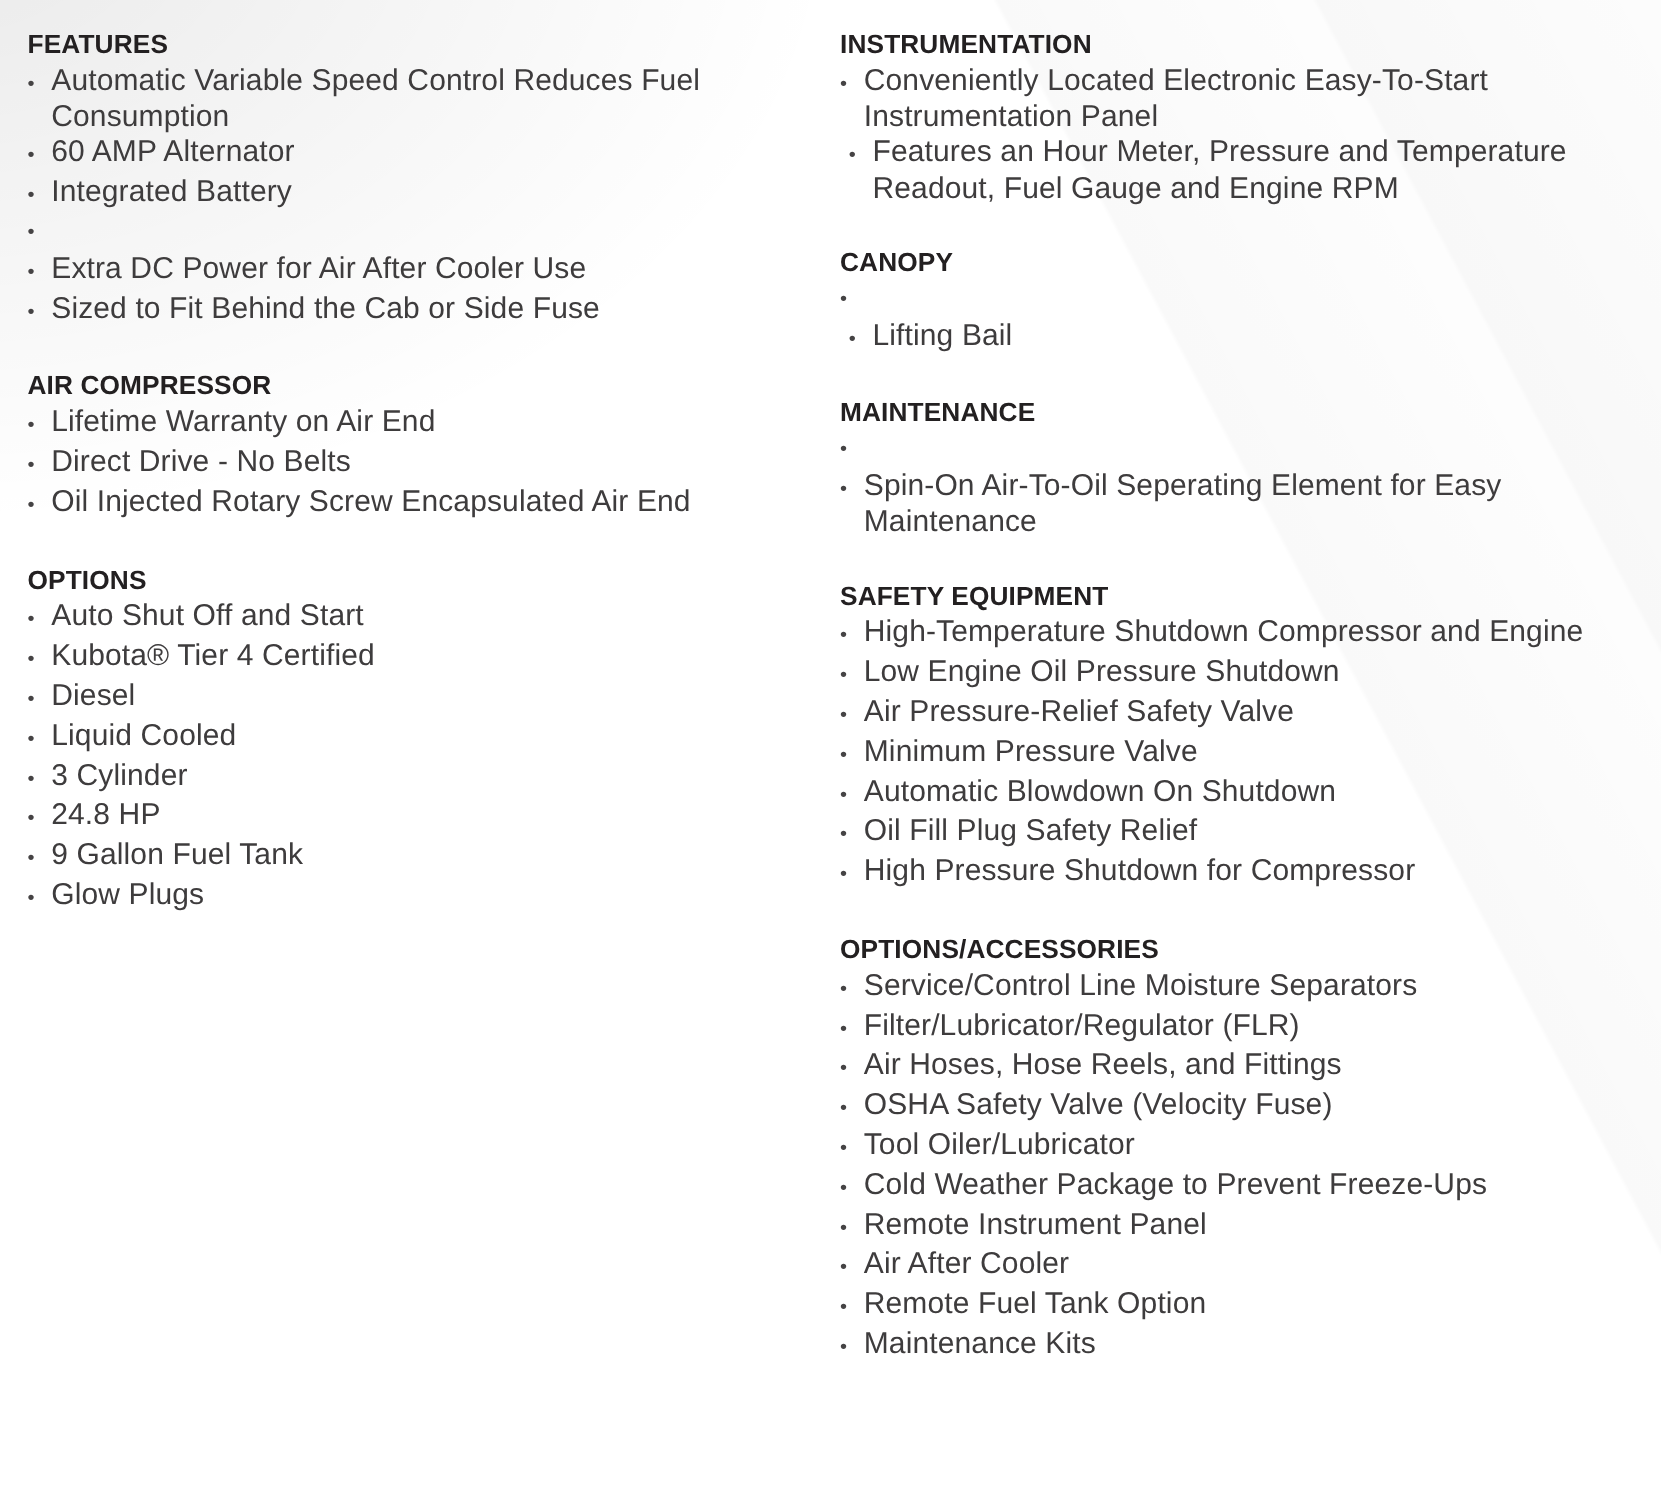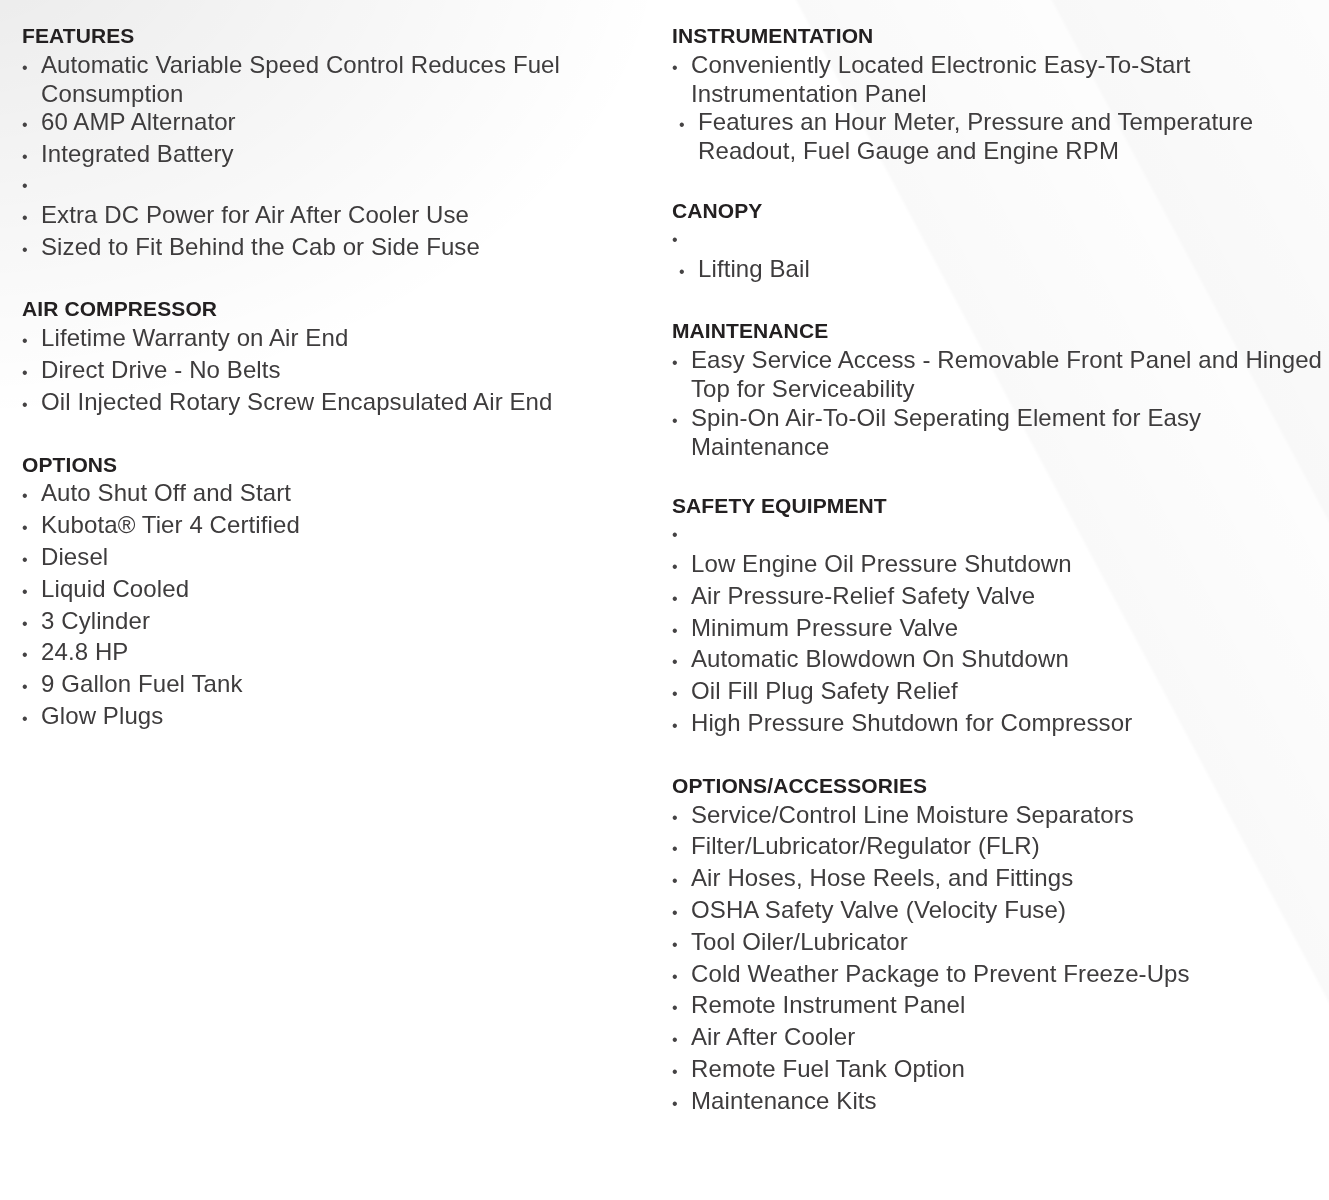--- a/index.html
+++ b/index.html
@@ -179,35 +179,34 @@
             <span class="bullet">•</span>
             <span class="item-text">Lifting Bail</span>
           </li>
         </ul>
       </section>
       <section class="section">
         <h2 class="section-title">MAINTENANCE</h2>
         <ul class="bullet-list">
           <li class="bullet-item">
             <span class="bullet">•</span>
-            <span class="item-text">Easy Service Access - Removable Front Panel and Hinged
-Top for Serviceability</span>
           </li>
           <li class="bullet-item">
             <span class="bullet">•</span>
             <span class="item-text">Spin-On Air-To-Oil Seperating Element for Easy
 Maintenance</span>
           </li>
         </ul>
       </section>
       <section class="section">
         <h2 class="section-title">SAFETY EQUIPMENT</h2>
         <ul class="bullet-list">
           <li class="bullet-item">
             <span class="bullet">•</span>
+            <span class="item-text">High-Temperature Shutdown Compressor and Engine</span>
           </li>
           <li class="bullet-item">
             <span class="bullet">•</span>
             <span class="item-text">Low Engine Oil Pressure Shutdown</span>
           </li>
           <li class="bullet-item">
             <span class="bullet">•</span>
             <span class="item-text">Air Pressure-Relief Safety Valve</span>
           </li>
           <li class="bullet-item">

